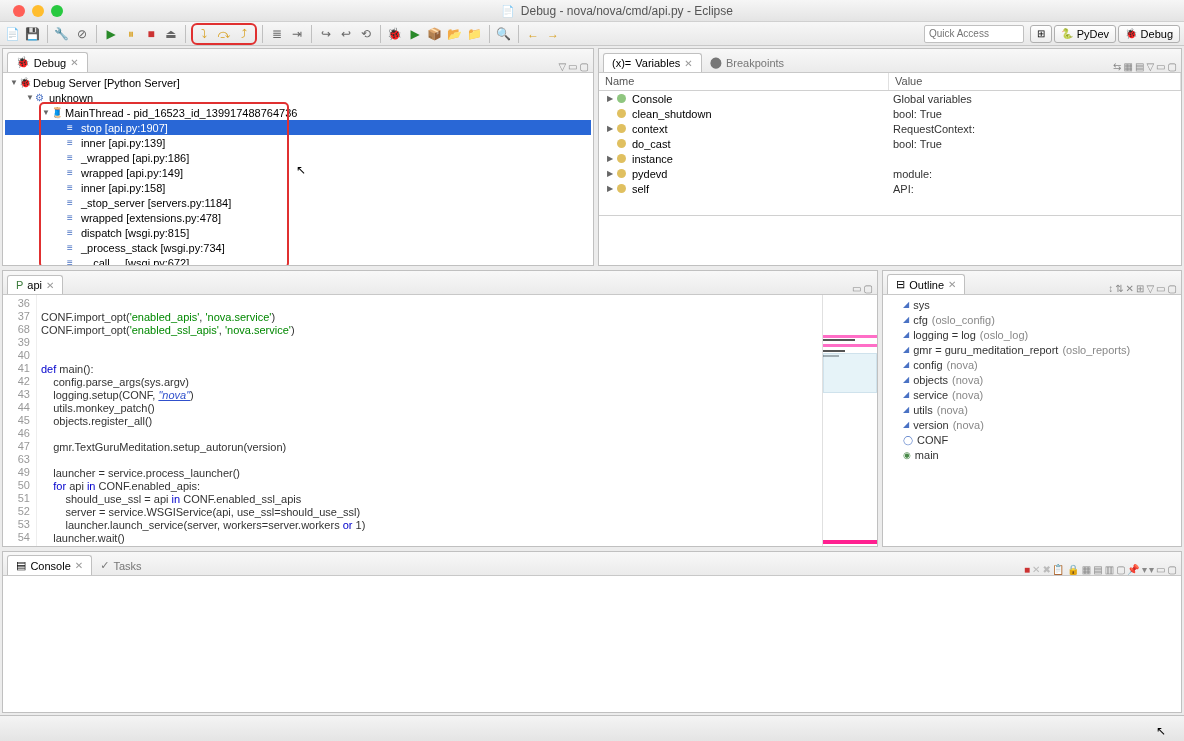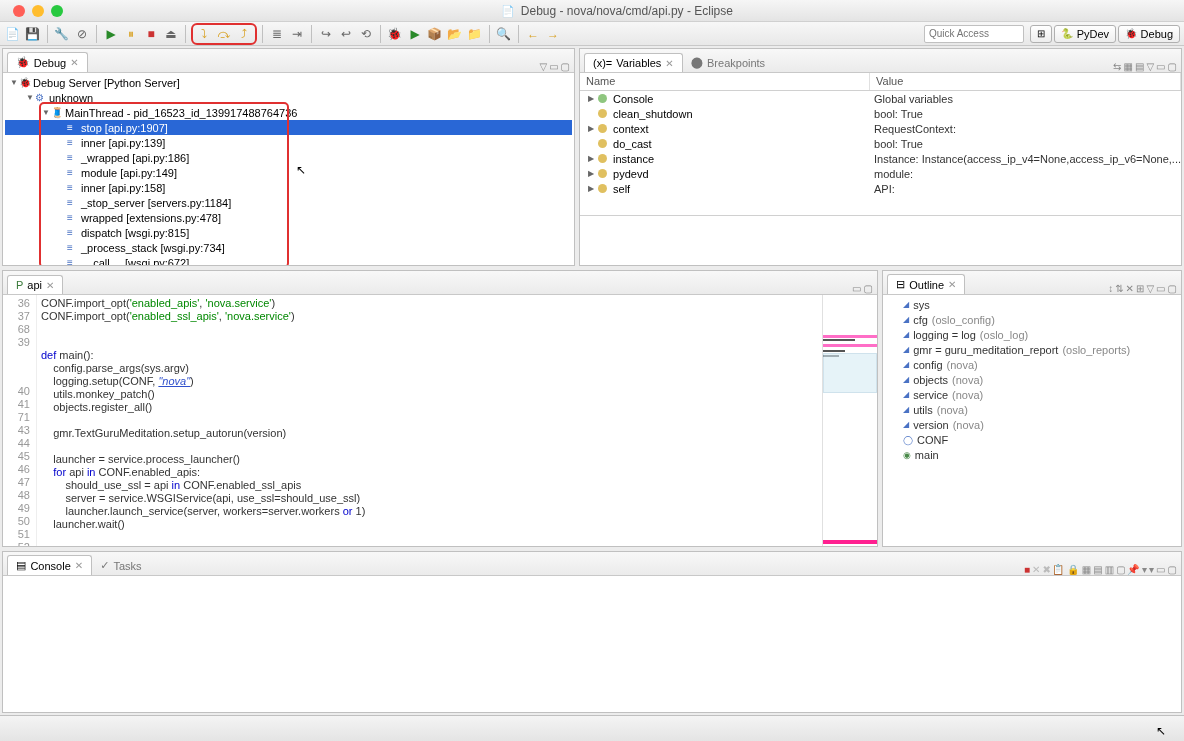--- a/index.html
+++ b/index.html
@@ -50,21 +50,21 @@
 .dot-green { background: #8fc67f; } .dot-yellow { background: #e0c060; }
 .vars-detail { height: 50px; border-top: 1px solid #d0d0d0; background: #fff; }
 
 .mid-panes { display: flex; flex: 1; min-height: 0; }
 .editor-pane { flex: 1; background: #fff; border: 1px solid #c0c0c0; margin: 2px; display: flex; flex-direction: column; position: relative; }
 .outline-pane { width: 300px; background: #fff; border: 1px solid #c0c0c0; margin: 2px; display: flex; flex-direction: column; }
 
 .editor-body { flex: 1; display: flex; background: #fff; overflow: hidden; font-family: Menlo, Monaco, monospace; font-size: 11px; }
 .gutter { width: 34px; background: #fff; border-right: 1px solid #eee; color: #999; text-align: right; padding: 2px 6px 0 0; }
 .gutter div { height: 13px; line-height: 13px; }
-.code { flex: 1; padding: 2px 4px 0 4px; white-space: pre; color: #333; }
+.code { flex: 1; padding: 16px 4px 0 4px; white-space: pre; color: #333; }
 .code div { height: 13px; line-height: 13px; }
 .kw { color: #0000cc; font-weight: normal; }
 .str { color: #008800; }
 .id { color: #333; }
 .nova-link { color: #3050cc; font-style: italic; text-decoration: underline; }
 .minimap { width: 55px; border-left: 1px solid #e0e0e0; position: relative; background: #fff; }
 .mm-bar { position: absolute; left: 0; right: 0; height: 3px; }
 
 .outline-filter { margin: 3px; border: 1px solid #d0d0d0; padding: 2px 4px; color: #aaa; font-size: 10px; }
 .outline-tree { flex: 1; padding: 2px 6px; }
@@ -186,21 +186,21 @@
           <div class="tree-row">
             <span class="tree-indent" style="width:48px"></span>
             <span class="tree-arrow"></span>
             <span class="tree-icon" style="color:#4a72c4">≡</span>
             <span>_wrapped [api.py:186]</span>
           </div>
           <div class="tree-row">
             <span class="tree-indent" style="width:48px"></span>
             <span class="tree-arrow"></span>
             <span class="tree-icon" style="color:#4a72c4">≡</span>
-            <span>module [api.py:149]</span>
+            <span>wrapped [api.py:149]</span>
           </div>
           <div class="tree-row">
             <span class="tree-indent" style="width:48px"></span>
             <span class="tree-arrow"></span>
             <span class="tree-icon" style="color:#4a72c4">≡</span>
             <span>inner [api.py:158]</span>
           </div>
           <div class="tree-row">
             <span class="tree-indent" style="width:48px"></span>
             <span class="tree-arrow"></span>
@@ -291,21 +291,20 @@
                 <span>do_cast</span>
               </div>
               <div class="vars-col-value">bool: True</div>
             </div>
             <div class="vars-row">
               <div class="vars-col-name">
                 <span class="tree-arrow">▶</span>
                 <span class="var-dot dot-yellow"></span>
                 <span>instance</span>
               </div>
-              <div class="vars-col-value">Instance: Instance(access_ip_v4=None,access_ip_v6=None,...</div>
             </div>
             <div class="vars-row">
               <div class="vars-col-name">
                 <span class="tree-arrow">▶</span>
                 <span class="var-dot dot-yellow"></span>
                 <span>pydevd</span>
               </div>
               <div class="vars-col-value">module: <module 'pydevd'="" from="" '="" usr="" local="" lib="" python2.7="" dis...<="" div=""></module></div>
             </div>
             <div class="vars-row">
@@ -336,29 +335,29 @@
           <span>▭</span>
           <span>▢</span>
         </div>
       </div>
       <div class="editor-body">
         <div class="gutter" id="gutter">
             <div>36</div>
             <div>37</div>
             <div>68</div>
             <div>39</div>
-            <div style="position: relative; margin-top: 36px;">40</div>
+            <div style="position: relative;">40</div>
             <div>41</div>
-            <div>71</div>
+            <div>42</div>
             <div>43</div>
             <div>44</div>
             <div>45</div>
             <div>46</div>
             <div>47</div>
-            <div>48</div>
+            <div>63</div>
             <div>49</div>
             <div>50</div>
             <div>51</div>
             <div>52</div>
             <div>53</div>
             <div>54</div>
           </div>
         <div class="code" id="code"><div><span class="id">CONF.import_opt(</span><span class="str">'enabled_apis'</span><span class="id">, </span><span class="str">'nova.service'</span><span class="id">)</span></div><div><span class="id">CONF.import_opt(</span><span class="str">'enabled_ssl_apis'</span><span class="id">, </span><span class="str">'nova.service'</span><span class="id">)</span></div><div><span class="id"></span></div><div><span class="id"></span></div><div><span class="kw">def </span><span class="id">main():</span></div><div><span class="id">    config.parse_args(sys.argv)</span></div><div><span class="id">    logging.setup(CONF, </span><span class="nova-link">"nova"</span><span class="id">)</span></div><div><span class="id">    utils.monkey_patch()</span></div><div><span class="id">    objects.register_all()</span></div><div><span class="id"></span></div><div><span class="id">    gmr.TextGuruMeditation.setup_autorun(version)</span></div><div><span class="id"></span></div><div><span class="id">    launcher = service.process_launcher()</span></div><div><span class="id">    </span><span class="kw">for </span><span class="id">api </span><span class="kw">in </span><span class="id">CONF.enabled_apis:</span></div><div><span class="id">        should_use_ssl = api </span><span class="kw">in </span><span class="id">CONF.enabled_ssl_apis</span></div><div><span class="id">        server = service.WSGIService(api, use_ssl=should_use_ssl)</span></div><div><span class="id">        launcher.launch_service(server, workers=server.workers </span><span class="kw">or </span><span class="id">1)</span></div><div><span class="id">    launcher.wait()</span></div><div><span class="id"></span></div></div>
         <div class="minimap">
           <div class="mm-bar" style="top:40px;background:#ff6ec7;"></div>

